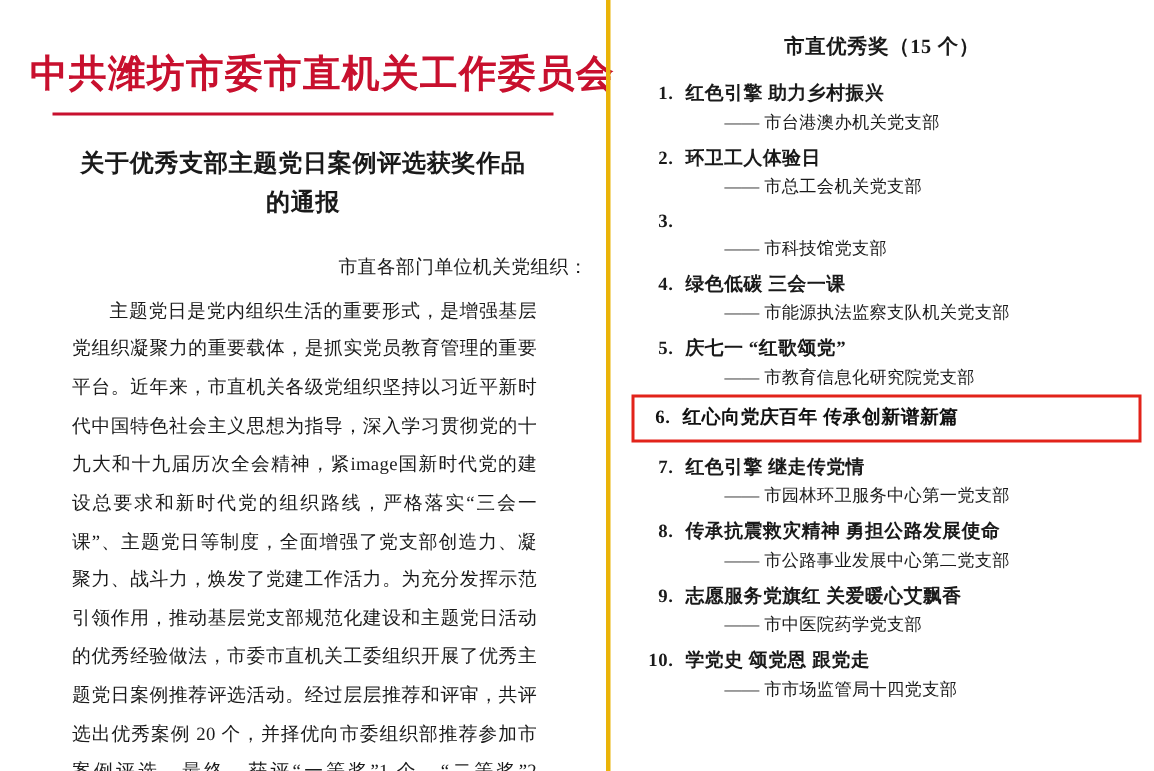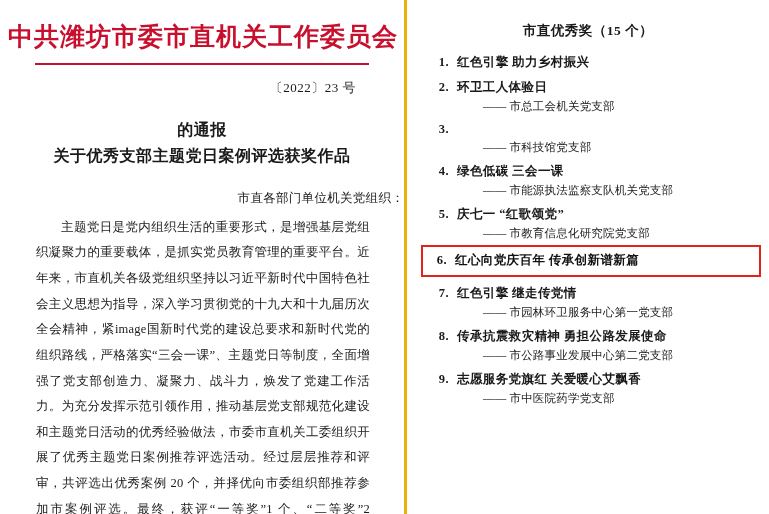--- a/index.html
+++ b/index.html
@@ -19,21 +19,21 @@
     width: 769px;
     height: 514px;
     background: #ffffff;
     display: flex;
   }
   
   .left-col {
     position: relative;
     width: 404px;
     height: 514px;
-    padding: 0;
+    padding: 12px;
     box-sizing: border-box;
   }
   .doc-header {
     text-align: center;
     color: #c8102e;
     font-family: "Liberation Serif", "DejaVu Serif", serif;
     font-weight: bold;
     font-size: 25px;
     letter-spacing: 1px;
     margin: 20px 0 0 0;
@@ -140,41 +140,41 @@
   }
 </style>
 </head>
 <body>
 
 <div class="page">
 
   <div class="left-col">
     <div class="doc-header">中共潍坊市委市直机关工作委员会</div>
     <div class="red-rule"></div>
-    <div class="doc-number">〔2022〕23 号</div>
     <div class="doc-title">
+      <div>关于优秀支部主题党日案例评选获奖作品</div>
       <div>的通报</div>
-      <div>关于优秀支部主题党日案例评选获奖作品</div>
     </div>
     <div class="doc-addressee">市直各部门单位机关党组织：</div>
     <div class="doc-body">
       <p>主题党日是党内组织生活的重要形式，是增强基层党组织凝聚力的重要载体，是抓实党员教育管理的重要平台。近年来，市直机关各级党组织坚持以习近平新时代中国特色社会主义思想为指导，深入学习贯彻党的十九大和十九届历次全会精神，紧image国新时代党的建设总要求和新时代党的组织路线，严格落实“三会一课”、主题党日等制度，全面增强了党支部创造力、凝聚力、战斗力，焕发了党建工作活力。为充分发挥示范引领作用，推动基层党支部规范化建设和主题党日活动的优秀经验做法，市委市直机关工委组织开展了优秀主题党日案例推荐评选活动。经过层层推荐和评审，共评选出优秀案例 20 个，并择优向市委组织部推荐参加市案例评选。最终，获评“一等奖”1 个、“二等奖”2 个、“三等奖”2 个。</p>
 
     </div>
   </div>
 
   <div class="right-col">
     <div class="list-title">市直优秀奖（15 个）</div>
     <ul class="award-list">
 
       <li class="award-item">
         <div class="award-line">
           <span class="award-idx">1.</span>
           <span class="award-name">红色引擎  助力乡村振兴</span>
         </div>
+        <div class="award-org">——  市台港澳办机关党支部</div>
       </li>
 
       <li class="award-item">
         <div class="award-line">
           <span class="award-idx">2.</span>
           <span class="award-name">环卫工人体验日</span>
         </div>
         <div class="award-org">——  市总工会机关党支部</div>
       </li>
 
@@ -225,17 +225,24 @@
       </li>
 
       <li class="award-item">
         <div class="award-line">
           <span class="award-idx">9.</span>
           <span class="award-name">志愿服务党旗红  关爱暖心艾飘香</span>
         </div>
         <div class="award-org">——  市中医院药学党支部</div>
       </li>
 
+      <li class="award-item">
+        <div class="award-line">
+          <span class="award-idx">10.</span>
+          <span class="award-name">学党史  颂党恩  跟党走</span>
+        </div>
+        <div class="award-org">——  市市场监管局十四党支部</div>
+      </li>
 
     </ul>
   </div>
 
 </div>
 
 </body></html>

